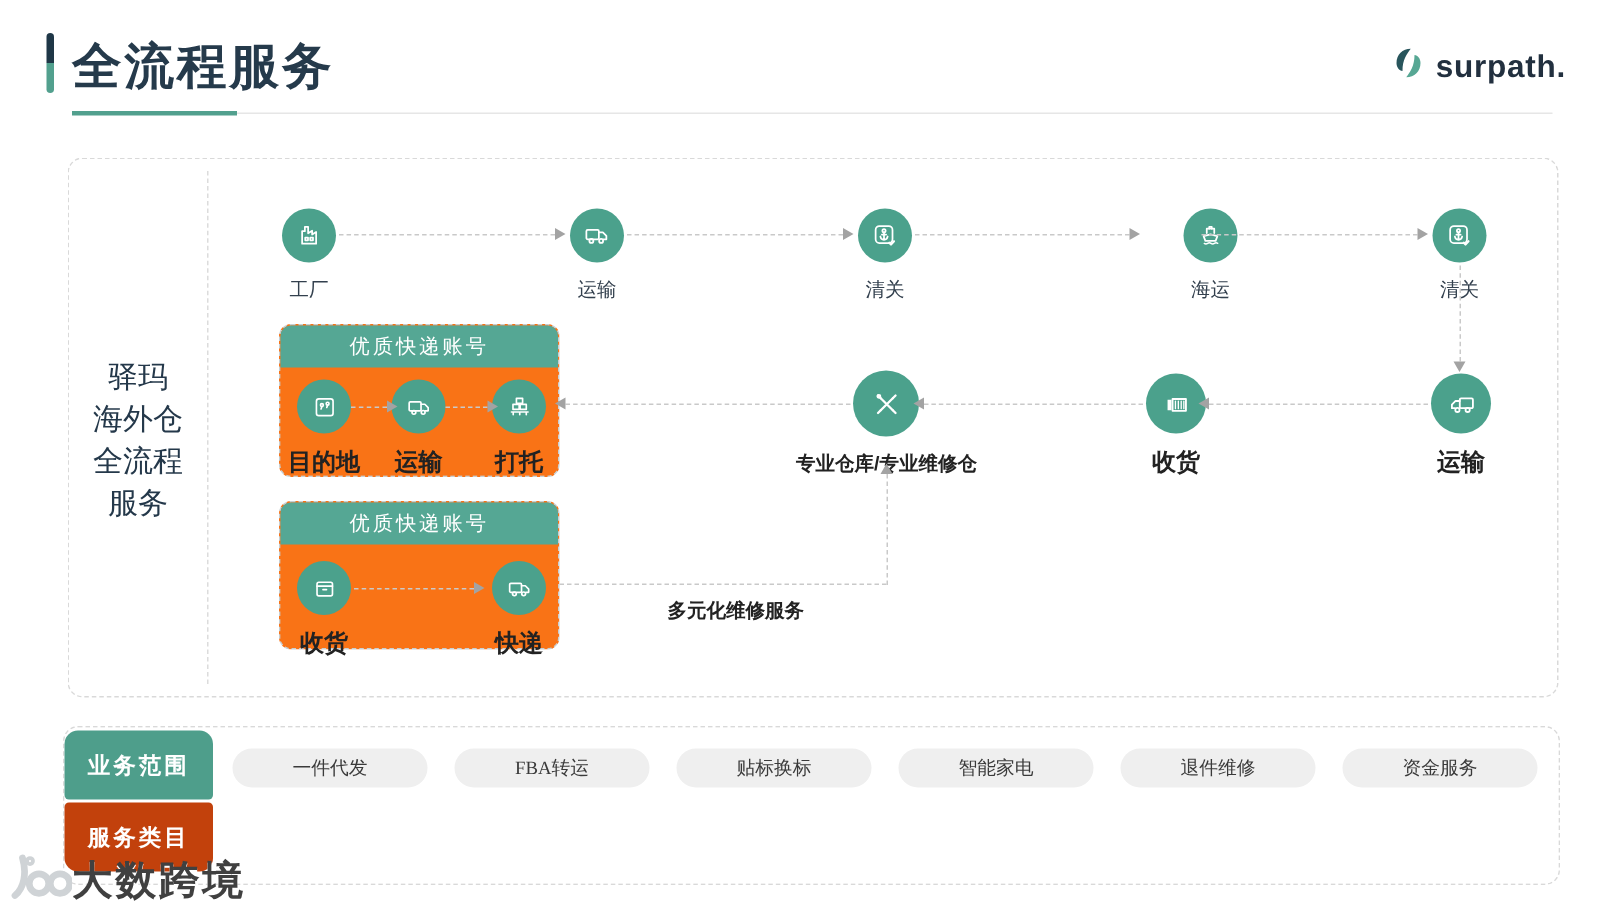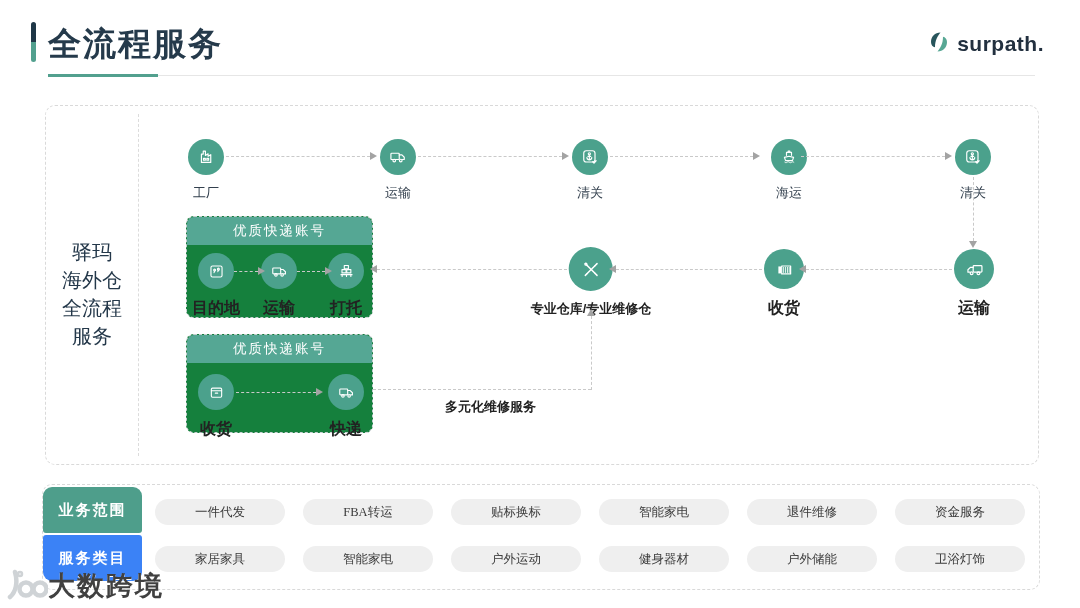--- a/index.html
+++ b/index.html
@@ -23,42 +23,42 @@
   .left-label{position:absolute;left:0;top:132px;width:92px;text-align:center;
               font-size:20px;font-weight:normal;color:#24384A;line-height:28px;}
 
   .node{position:absolute;display:flex;flex-direction:column;align-items:center;transform:translateX(-50%);}
   .circle{background:#4BA18C;border-radius:50%;display:flex;align-items:center;justify-content:center;flex:none;}
   .c36{width:36px;height:36px;} .c40{width:40px;height:40px;} .c44{width:44px;height:44px;}
   .circle svg{stroke:#fff;fill:none;stroke-width:1.4;stroke-linecap:round;stroke-linejoin:round;}
   .node-label{margin-top:9px;font-size:13px;color:#33404E;white-space:nowrap;text-align:center;}
   .node-label.bold{font-weight:bold;font-size:16px;color:#222;font-family:"Liberation Sans",sans-serif;}
 
-  .flow-box{position:absolute;width:185px;background:#15803d;border:1px dashed #C8CFD2;border-radius:8px;}
+  .flow-box{position:absolute;width:185px;background:#f97316;border:1px dashed #C8CFD2;border-radius:8px;}
   .flow-box-header{height:28px;background:#55A794;color:#fff;display:flex;align-items:center;justify-content:center;
                    font-size:13.5px;letter-spacing:2px;border-radius:7px 7px 0 0;}
 
   .dash-h{position:absolute;height:0;border-top:1px dashed #C9C9C9;}
   .dash-v{position:absolute;width:0;border-left:1px dashed #C9C9C9;}
   .ah{position:absolute;width:0;height:0;}
   .ah.r{border-left:7px solid #A3A3A3;border-top:4.5px solid transparent;border-bottom:4.5px solid transparent;}
   .ah.l{border-right:7px solid #A3A3A3;border-top:4.5px solid transparent;border-bottom:4.5px solid transparent;}
   .ah.d{border-top:7px solid #A3A3A3;border-left:4.5px solid transparent;border-right:4.5px solid transparent;}
   .ah.u{border-bottom:7px solid #A3A3A3;border-left:4.5px solid transparent;border-right:4.5px solid transparent;}
 
   .repair-label{position:absolute;left:362px;top:292px;width:165px;text-align:center;
                 font-size:13px;font-weight:bold;color:#222;}
 
   
   .bottom-box{position:absolute;left:42px;top:484px;width:996px;height:104px;
               border:1px dashed #D9D9D9;border-radius:10px;}
   .cat-block{position:absolute;left:0;width:99px;height:46px;color:#fff;display:flex;align-items:center;
              justify-content:center;font-size:15px;letter-spacing:2px;font-weight:bold;}
   .cat-green{top:2px;background:#4E9E8B;border-radius:9px 9px 3px 3px;font-family:Liberation Mono, monospace;}
-  .cat-dark{top:50px;background:#3b82f6;border-radius:3px 3px 9px 9px;}
+  .cat-dark{top:50px;background:#c2410c;border-radius:3px 3px 9px 9px;}
   .pill-row{position:absolute;left:112px;right:14px;display:flex;justify-content:space-between;}
   .pill-row.r1{top:14px;} .pill-row.r2{top:61px;}
   .pill{width:130px;height:26px;background:#EFEFEF;border-radius:13px;display:flex;align-items:center;
         justify-content:center;font-size:12.5px;color:#3A3A3A;text-align:right;}
 
   
   .watermark{position:absolute;left:4px;top:568px;display:flex;align-items:center;gap:0;
              color:#404040;text-shadow:0 1px 0 #fff;}
   .watermark-text{font-size:27px;font-weight:bold;letter-spacing:2px;}
 </style>
@@ -119,21 +119,21 @@
         <svg width="20" height="20" viewBox="0 0 24 24">
           <rect x="4.5" y="4.5" width="13.5" height="13.5" rx="3"></rect>
           <circle cx="11.2" cy="8.2" r="1.3"></circle>
           <path d="M11.2 9.5v5.6M8.3 12.8c.2 1.7 1.4 2.6 2.9 2.6s2.7-.9 2.9-2.6M9.5 11.2h3.4"></path>
           <path d="M15.4 17.8l1.4 1.4 2.4-2.6" stroke-width="1.7"></path>
         </svg>
       </div>
       <div class="node-label serif">清关</div>
     </div>
 
-    <div class="node" style="left:743px;top:33px">
+    <div class="node" style="left:761px;top:33px">
       <div class="circle c36">
         <svg width="20" height="20" viewBox="0 0 24 24">
           <path d="M9 10V6.5h6V10"></path>
             <path d="M11 6.5V5h2v1.5"></path>
           <path d="M6.5 12.5l5.5-1.4 5.5 1.4-1.4 3.8H7.9z"></path>
           <path d="M7 18.3c.9.7 1.8.7 2.7 0 .9-.7 1.8-.7 2.7 0 .9.7 1.8.7 2.7 0 .9-.7 1.8-.7 2.7 0" stroke-width="1.1"></path>
         </svg>
       </div>
       <div class="node-label serif">海运</div>
     </div>
@@ -287,28 +287,20 @@
     <div class="cat-block cat-green serif">业务范围</div>
     <div class="cat-block cat-dark serif">服务类目</div>
 
     <div class="pill-row r1">
       <div class="pill serif">一件代发</div>
       <div class="pill serif">FBA转运</div>
       <div class="pill serif">贴标换标</div>
       <div class="pill serif">智能家电</div>
       <div class="pill serif">退件维修</div>
       <div class="pill serif">资金服务</div>
-    </div>
-    <div class="pill-row r2">
-      <div class="pill serif">家居家具</div>
-      <div class="pill serif">智能家电</div>
-      <div class="pill serif">户外运动</div>
-      <div class="pill serif">健身器材</div>
-      <div class="pill serif">户外储能</div>
-      <div class="pill serif">卫浴灯饰</div>
     </div>
   </div>
 
   <div class="watermark">
     <span>
       <svg width="44" height="32" viewBox="0 0 44 32">
         <g fill="none" stroke="#CFD3D6" stroke-width="4.5" stroke-linecap="round">
           <path d="M6 29C12 24 14 14 11 4"></path>
           <circle cx="22" cy="21" r="6.5"></circle>
           <circle cx="36" cy="21" r="6.5"></circle>

